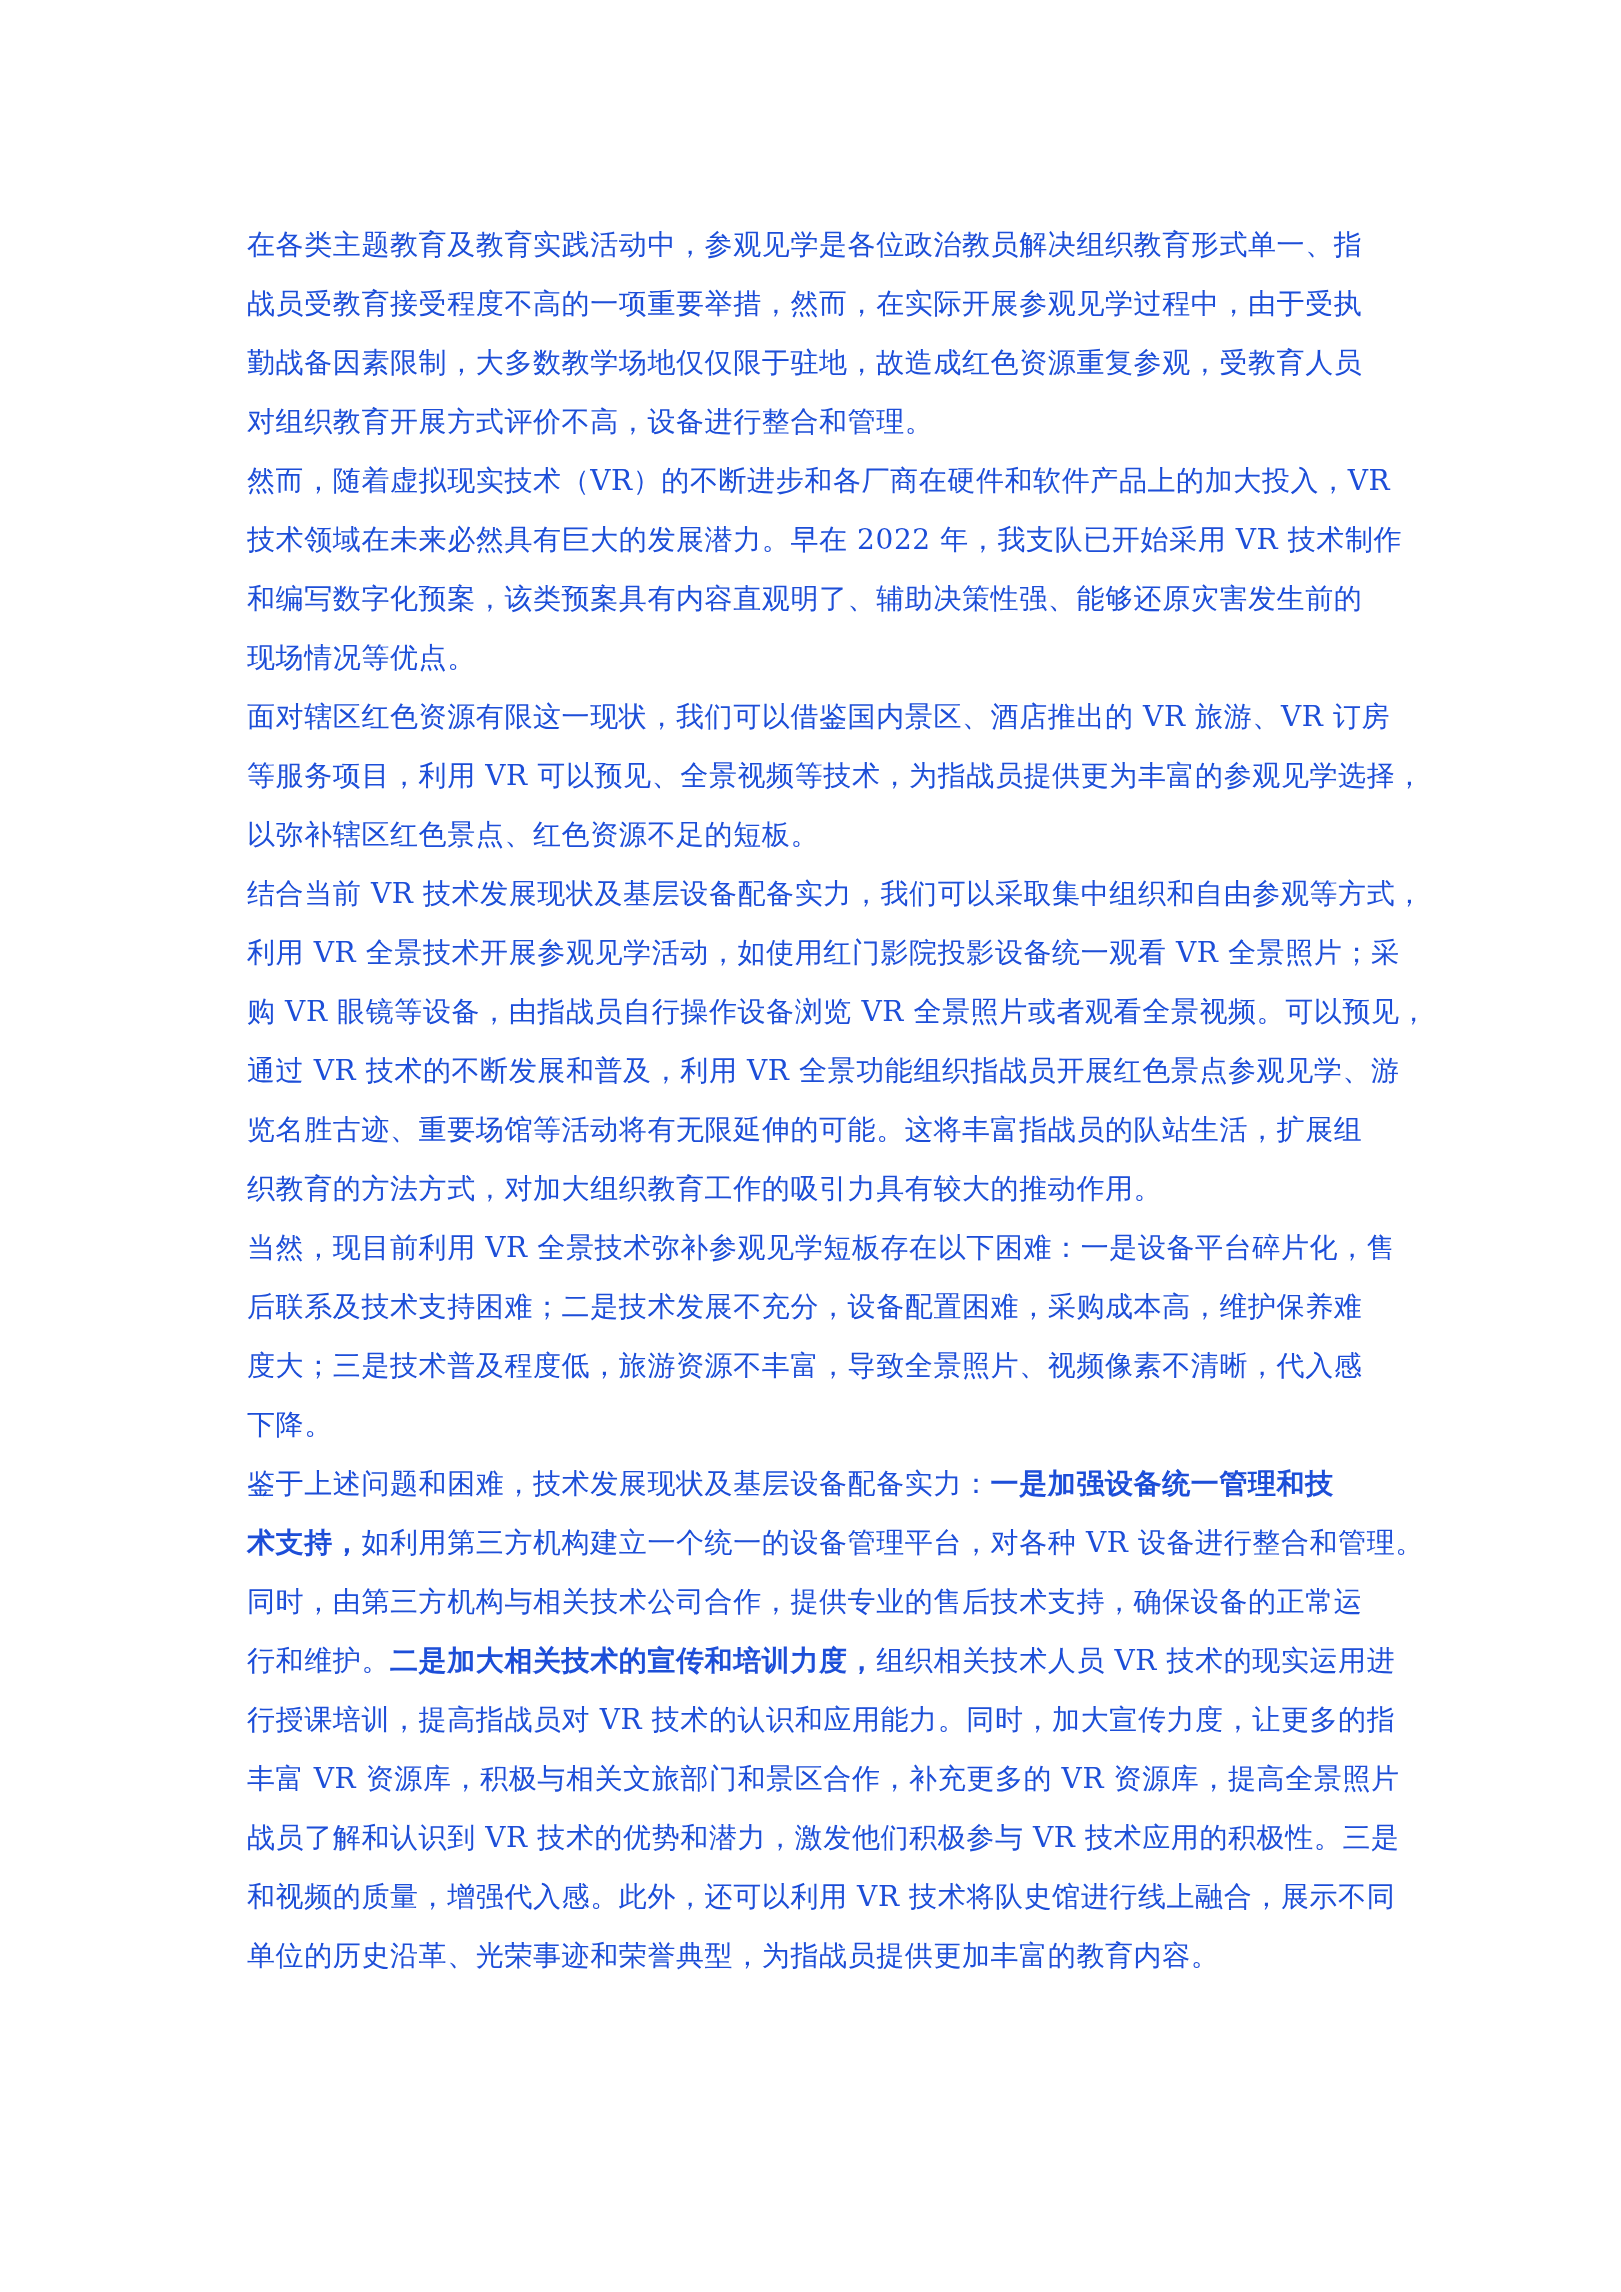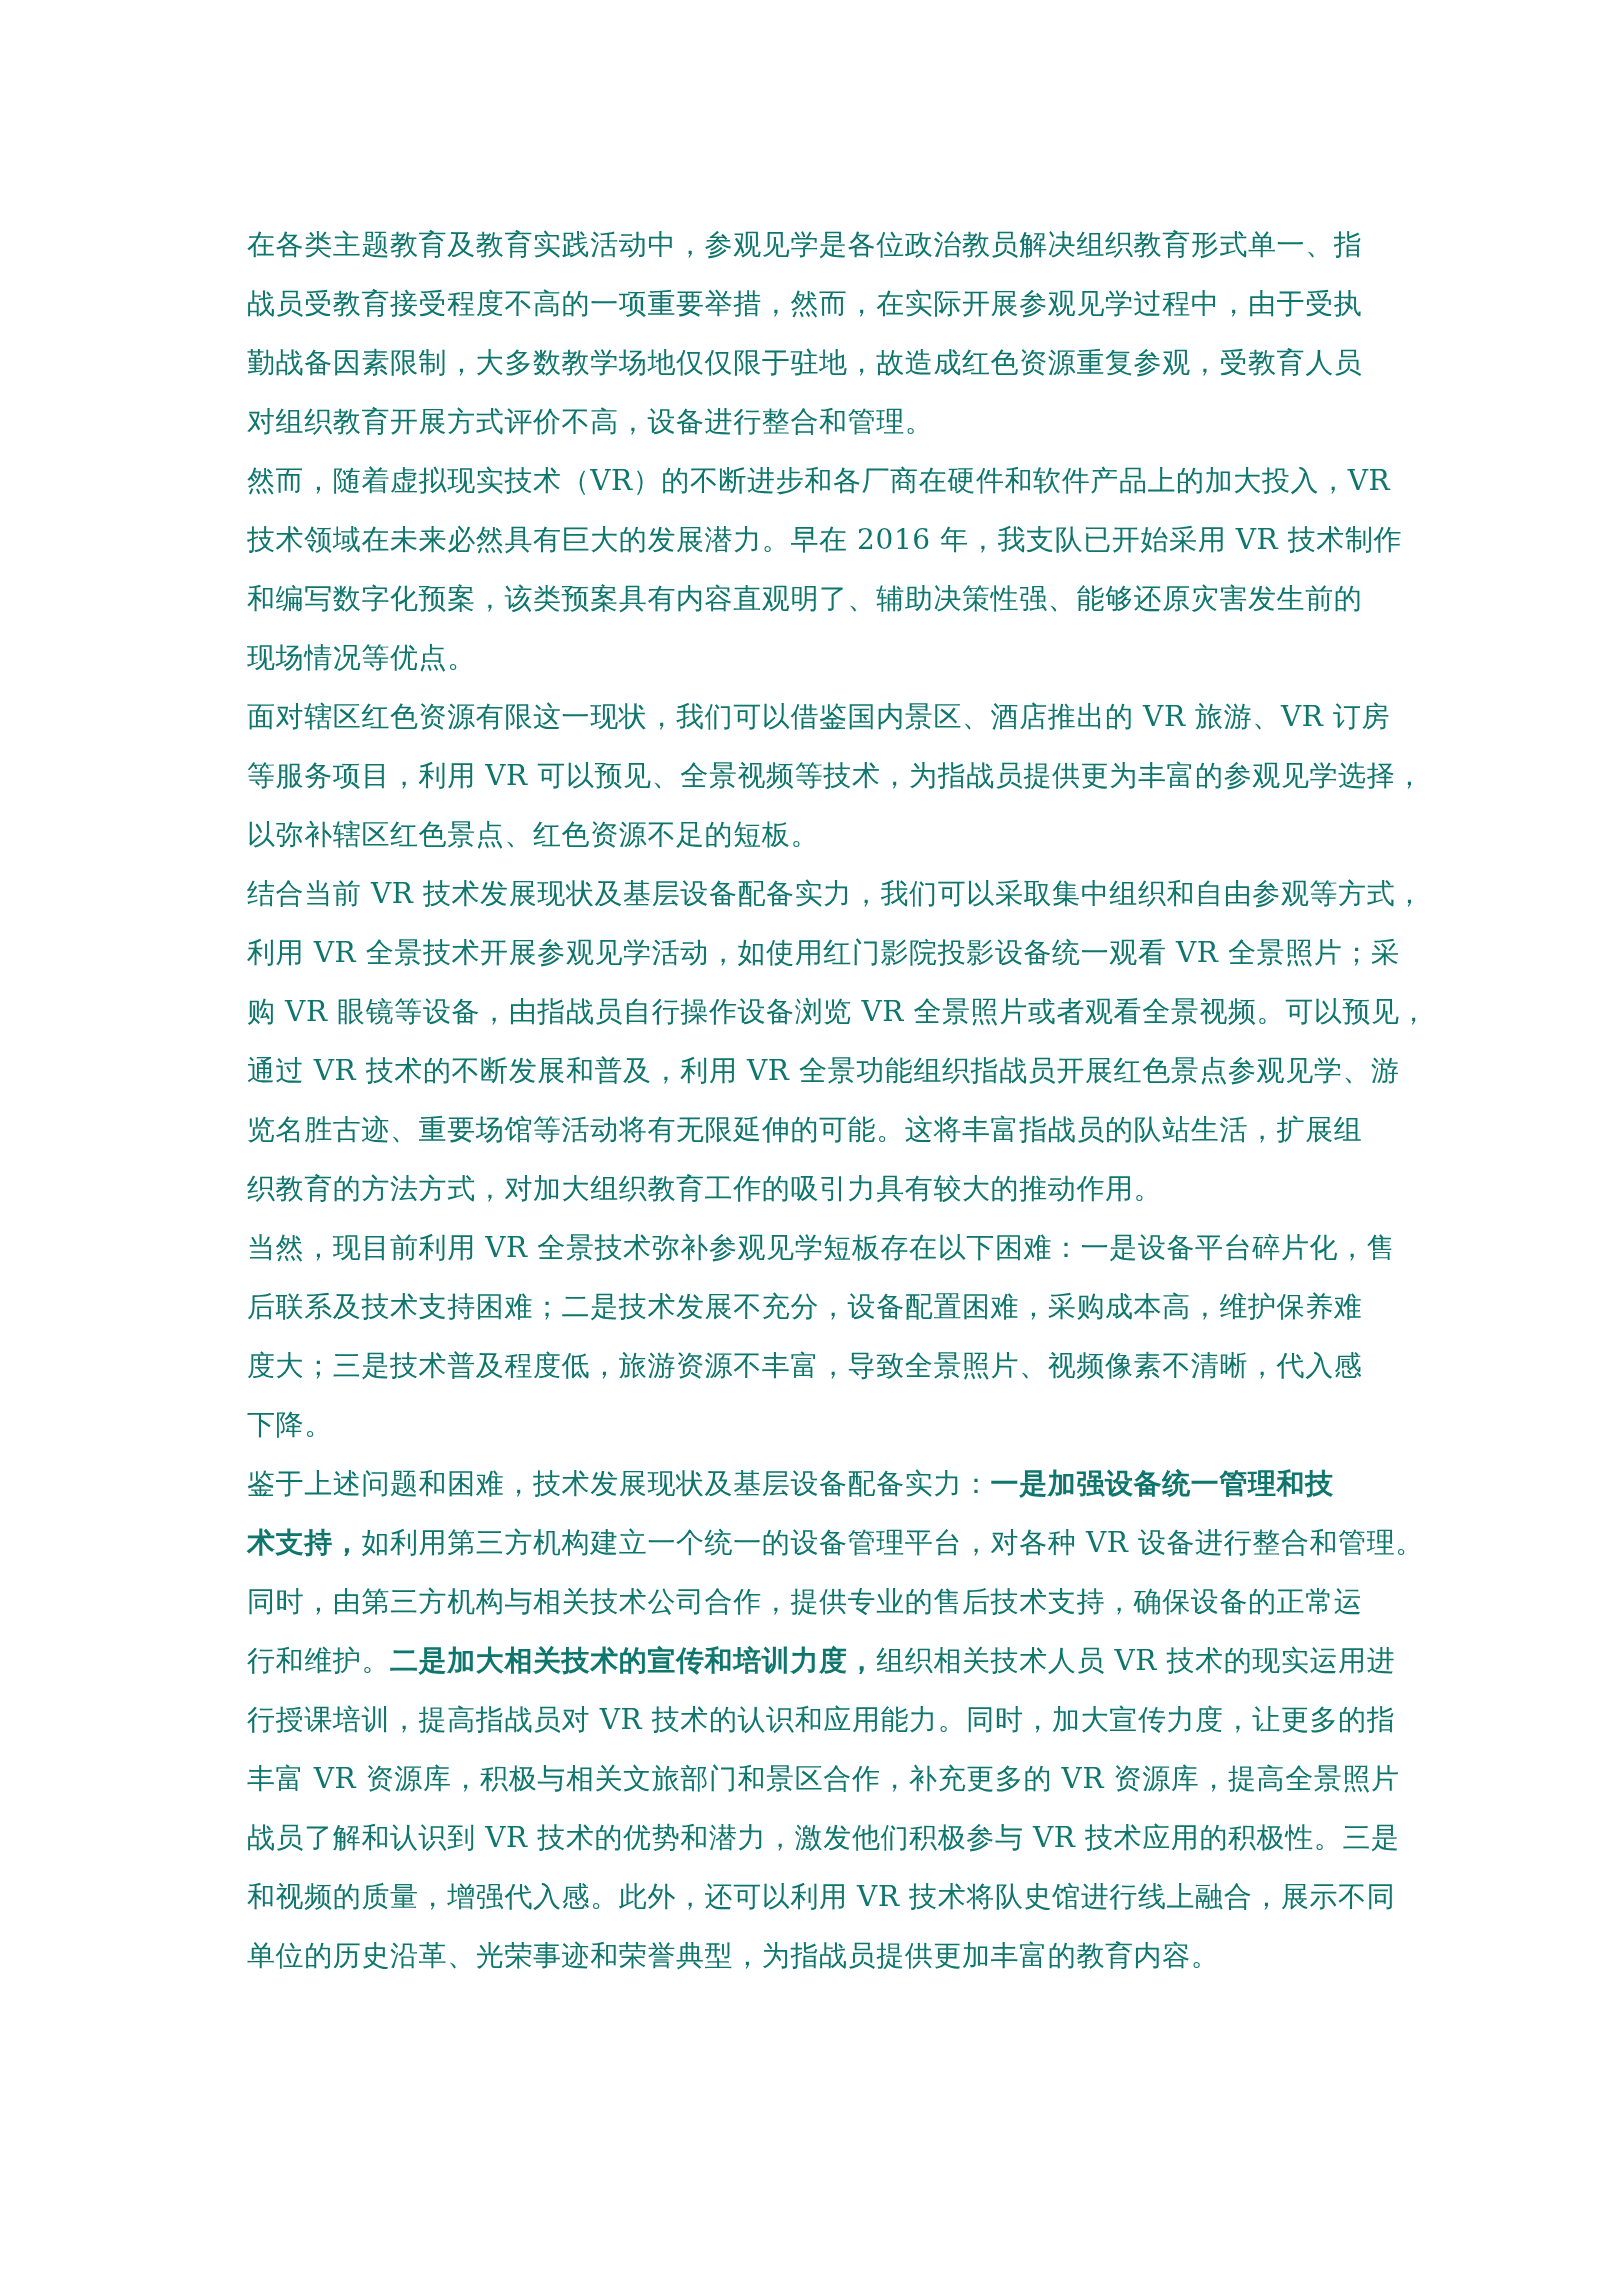--- a/index.html
+++ b/index.html
@@ -5,38 +5,38 @@
   html, body { margin: 0; padding: 0; background: #ffffff; }
   body { width: 1621px; height: 2293px; position: relative; overflow: hidden; }
   .page {
     position: absolute;
     left: 247px;
     top: 215px;
     width: 1157px;
     font-family: "DejaVu Serif", "Liberation Serif", serif;
     font-size: 28px;
     line-height: 59px;
-    color: #0f766e;
+    color: #1d4ed8;
   }
   .line { white-space: nowrap; height: 59px; letter-spacing: 0.6px; }
   .b { font-weight: bold; }
 </style>
 </head>
 <body>
 
 <div class="page" id="doc">
     <div>
       <div class="line"><span>在各类主题教育及教育实践活动中，参观见学是各位政治教员解决组织教育形式单一、指</span></div>
       <div class="line"><span>战员受教育接受程度不高的一项重要举措，然而，在实际开展参观见学过程中，由于受执</span></div>
       <div class="line"><span>勤战备因素限制，大多数教学场地仅仅限于驻地，故造成红色资源重复参观，受教育人员</span></div>
       <div class="line"><span>对组织教育开展方式评价不高，设备进行整合和管理。</span></div>
     </div>
     <div>
       <div class="line"><span>然而，随着虚拟现实技术（VR）的不断进步和各厂商在硬件和软件产品上的加大投入，VR</span></div>
-      <div class="line"><span>技术领域在未来必然具有巨大的发展潜力。早在 2016 年，我支队已开始采用 VR 技术制作</span></div>
+      <div class="line"><span>技术领域在未来必然具有巨大的发展潜力。早在 2022 年，我支队已开始采用 VR 技术制作</span></div>
       <div class="line"><span>和编写数字化预案，该类预案具有内容直观明了、辅助决策性强、能够还原灾害发生前的</span></div>
       <div class="line"><span>现场情况等优点。</span></div>
     </div>
     <div>
       <div class="line"><span>面对辖区红色资源有限这一现状，我们可以借鉴国内景区、酒店推出的 VR 旅游、VR 订房</span></div>
       <div class="line"><span>等服务项目，利用 VR 可以预见、全景视频等技术，为指战员提供更为丰富的参观见学选择，</span></div>
       <div class="line"><span>以弥补辖区红色景点、红色资源不足的短板。</span></div>
     </div>
     <div>
       <div class="line"><span>结合当前 VR 技术发展现状及基层设备配备实力，我们可以采取集中组织和自由参观等方式，</span></div>

